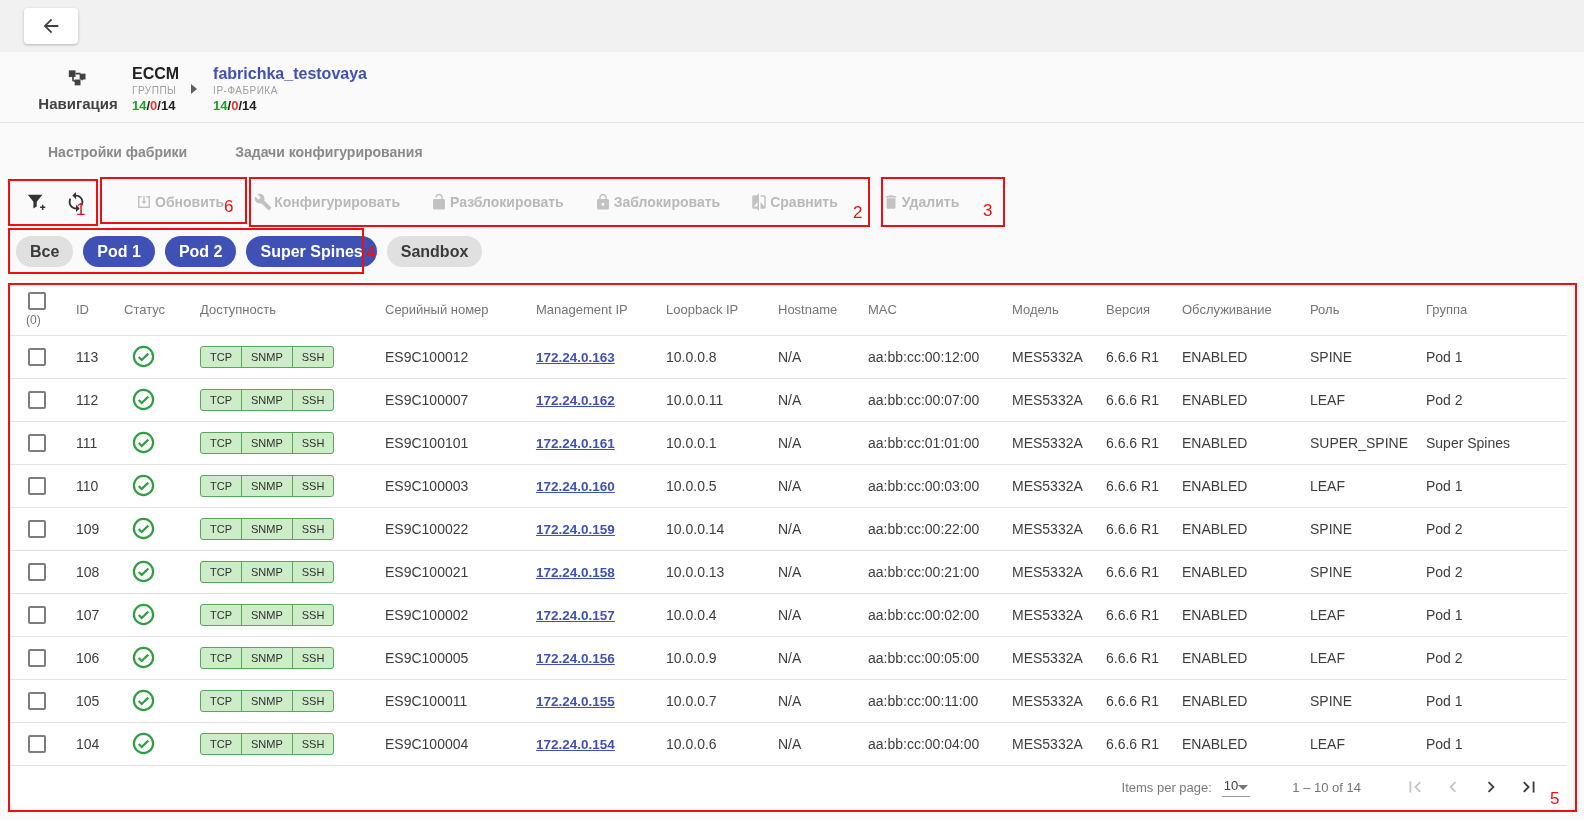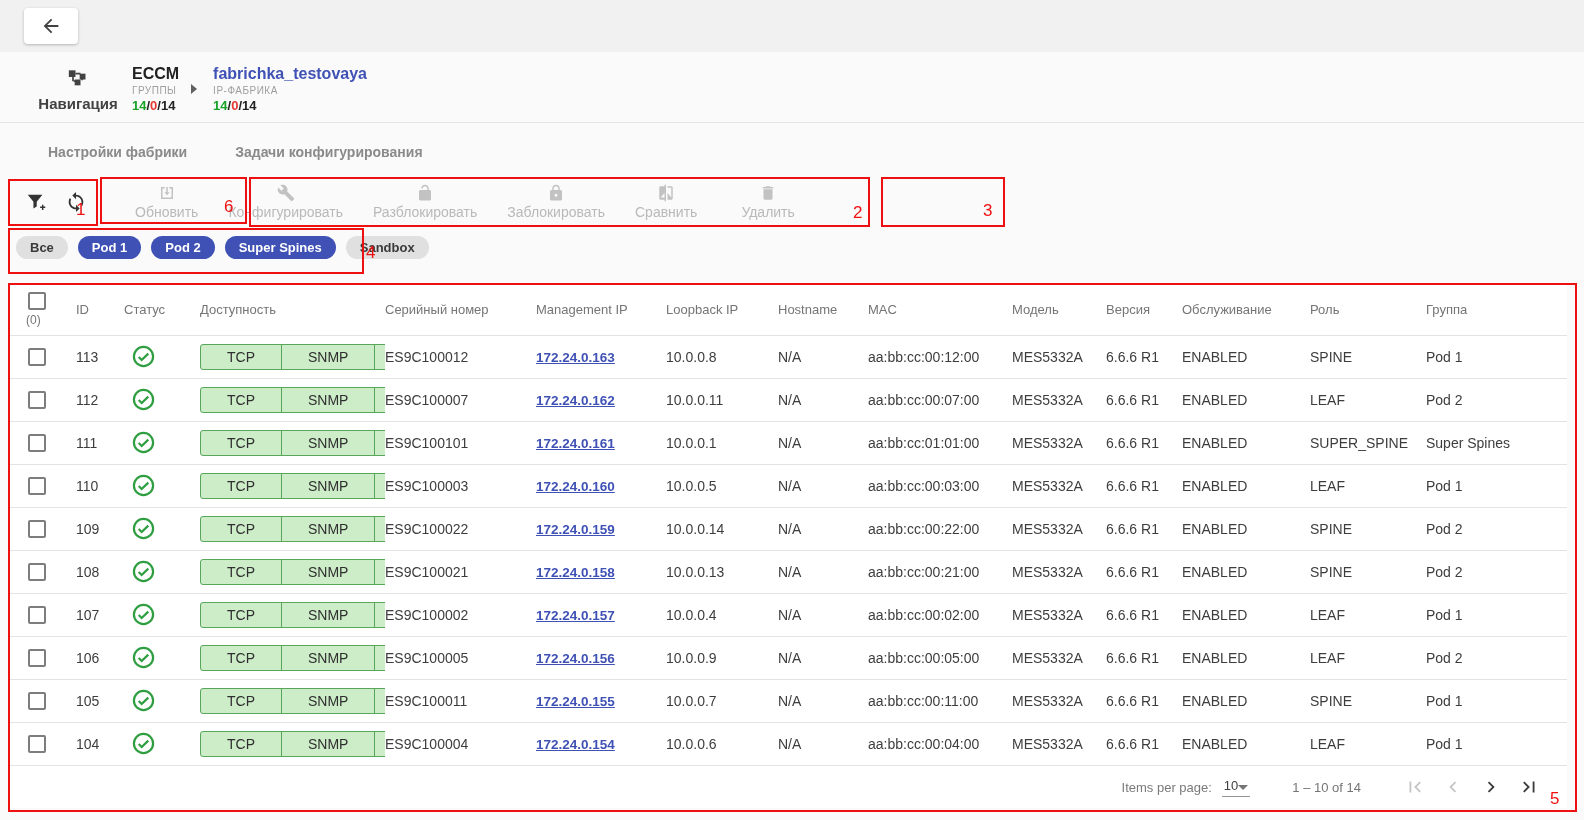--- a/index.html
+++ b/index.html
@@ -30,40 +30,40 @@
   .tab { padding:0 24px; display:flex; align-items:center; font-size:14px; font-weight:700; color:#8a8a8a; cursor:pointer; }
   .tab.active { color:#555; border-bottom:2px solid #3949ab; }
   
   .toolbar { position:absolute; left:16px; top:180px; height:44px; display:flex; align-items:center; }
   .icon-btn { width:40px; height:40px; display:flex; align-items:center; justify-content:center; cursor:pointer; }
   .vdiv { width:1px; height:26px; background:#cfcfcf; margin:0 4px; }
   .init-btn {
     margin-left:10px; height:34px; padding:0 16px; background:#dcdcdc; border:none; border-radius:3px;
     color:#9a9a9a; font-size:14px; font-weight:700; font-family:inherit; display:flex; align-items:center; gap:6px; cursor:default;
   }
-  .tool-btn { display:flex; align-items:center; gap:2px; color:#b9b9b9; font-size:14px; font-weight:400; cursor:default;flex-direction:column; }
+  .tool-btn { display:flex; align-items:center; gap:2px; color:#b9b9b9; font-size:14px; font-weight:700; cursor:default; }
   .tool-btn svg { fill:#c2c2c2; }
   
   .chips { position:absolute; left:16px; top:236px; display:flex; gap:10px; }
-  .chip { height:23px; border-radius:16px; padding:0 14px; display:flex; align-items:center; font-size:13px; font-weight:700; cursor:pointer; }
+  .chip { height:31px; border-radius:16px; padding:0 14px; display:flex; align-items:center; font-size:16px; font-weight:700; cursor:pointer; }
   .chip.off { background:#e0e0e0; color:#3a3a3a; }
   .chip.on  { background:#3f51b5; color:#fff; }
   
   .card { position:absolute; left:10px; top:285px; width:1557px; height:523px; background:#fff; }
   table { border-collapse:collapse; table-layout:fixed; width:1557px; }
   th, td { text-align:left; vertical-align:middle; overflow:hidden; white-space:nowrap; }
   thead tr { height:50px; }
   tbody tr { height:43px; border-top:1px solid #e3e3e3; }
   th { font-size:13px; font-weight:400; color:#757575; }
   td { font-size:14px; color:#3d3d3d; }
   .cb { width:18px; height:18px; border:2px solid #7d7d7d; border-radius:2px; margin-left:18px; cursor:pointer; background:#fff; }
   .cb-count { font-size:12px; color:#757575; margin-left:16px; margin-top:3px; }
   .status-ic { margin-left:8px; display:block; }
   .avail { display:inline-flex; border:1px solid #57a65a; background:#cdecc8; border-radius:3px; overflow:hidden; }
-  .avail span { padding:4px 26px; font-size:14px; color:#2f2f2f; }
+  .avail span { padding:4px 9px; font-size:11px; color:#2f2f2f; }
   .avail span + span { border-left:1px solid #57a65a; }
   a.ip { color:#3f51b5; font-weight:700; text-decoration:underline; font-size:13.5px; cursor:pointer; }
   
   .pager {
     height:43px; border-top:1px solid #e3e3e3; display:flex; align-items:center; justify-content:flex-end;
     padding-right:24px; font-size:13px; color:#7a7a7a;
   }
   .ipp-select { display:flex; align-items:end; margin-left:10px; border-bottom:1px solid #949494; padding:0 2px 3px 2px; cursor:pointer;justify-content:space-between; }
   .ipp-val { color:#424242; }
   .caret { width:0; height:0; border-left:5px solid transparent; border-right:5px solid transparent; border-top:5px solid #757575; margin-bottom:3px; }

